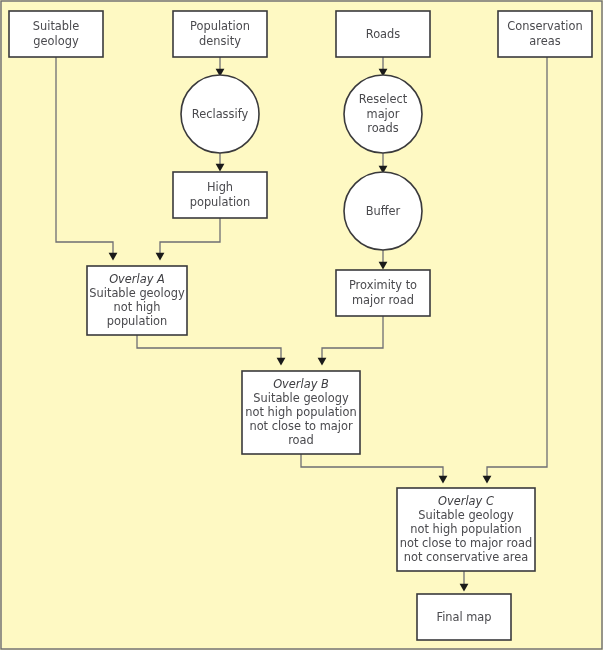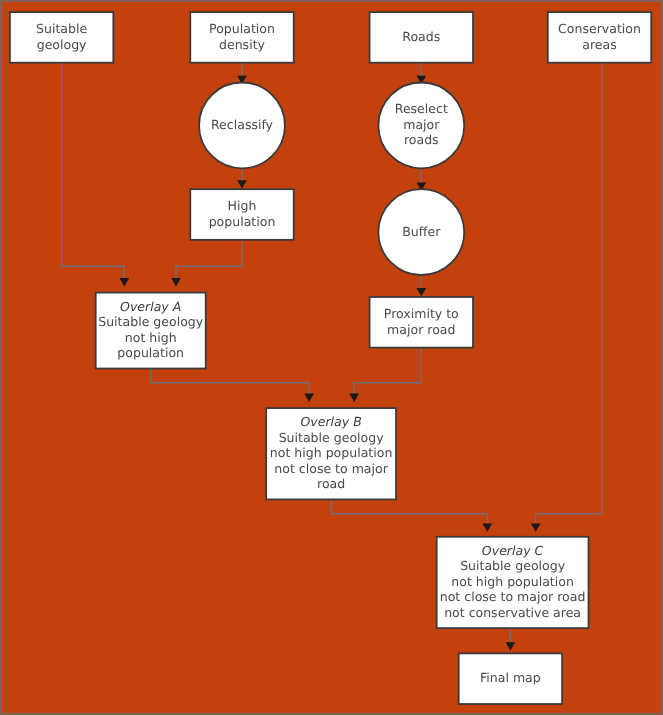--- a/index.html
+++ b/index.html
@@ -7,21 +7,21 @@
     padding: 0;
     background: #ffffff;
   }
   body {
     font-family: "DejaVu Sans", sans-serif;
   }
   #canvas-wrap {
     position: relative;
     width: 603px;
     height: 650px;
-    background: #c2410c;
+    background: #fef9c3;
     overflow: hidden;
   }
   svg#flow {
     display: block;
     width: 603px;
     height: 650px;
   }
   .node-box {
     fill: #ffffff;
     stroke: #3a3a3c;

